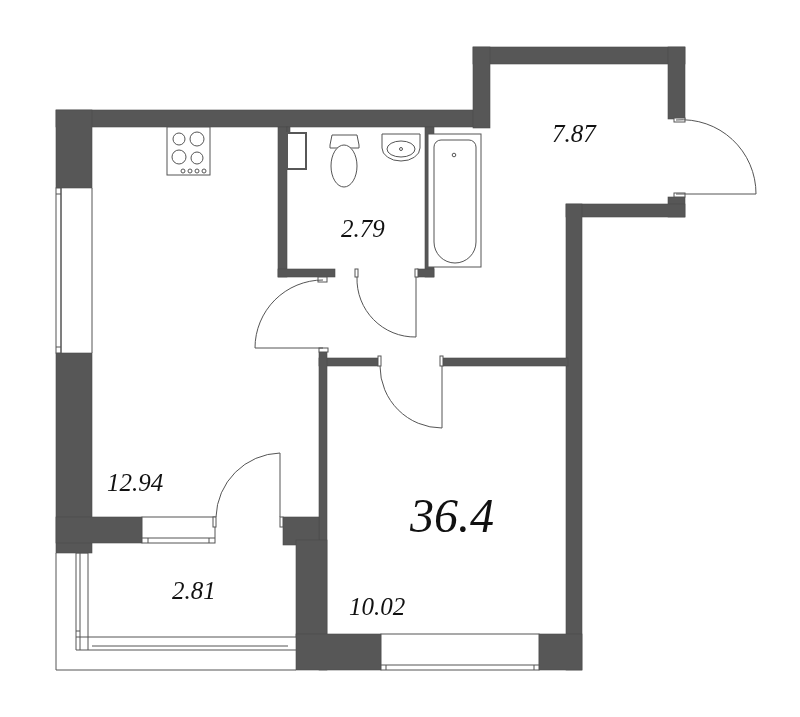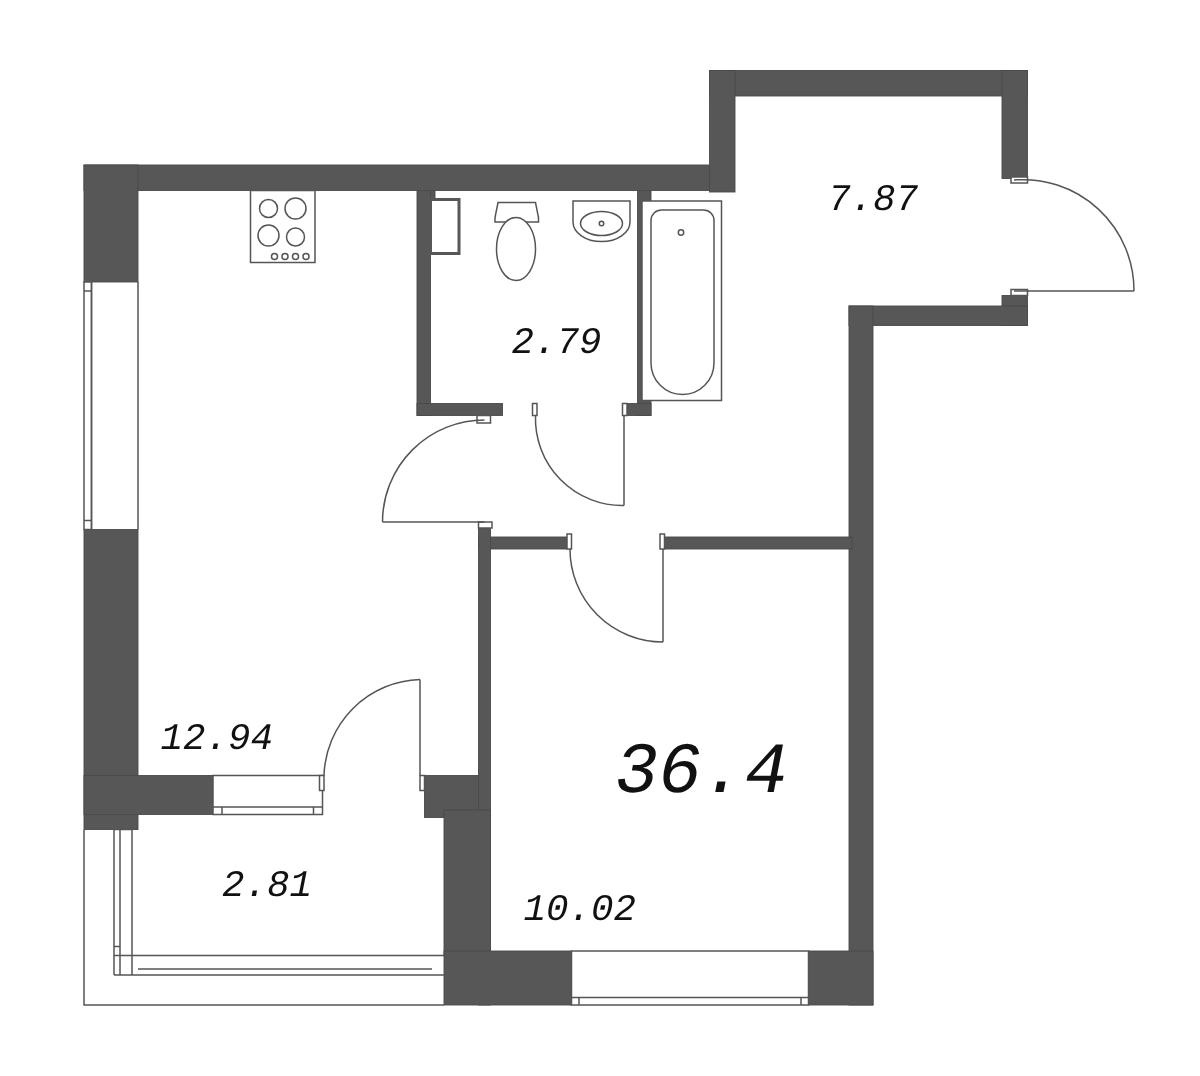--- a/index.html
+++ b/index.html
@@ -3,21 +3,21 @@
   <meta charset="utf-8">
   <style>
     html, body { margin: 0; padding: 0; background: #ffffff; }
     body { width: 800px; height: 717px; position: relative; overflow: hidden; }
     #plan { position: absolute; left: 0; top: 0; width: 800px; height: 717px; }
     .wall { fill: #575757; stroke: #4a4a4a; stroke-width: 0.6; }
     .thin { fill: none; stroke: #555; stroke-width: 1; }
     .fix  { fill: #fff; stroke: #555; stroke-width: 1; }
     .room-label {
       position: absolute;
-      font-family: Liberation Mono, monospace;
+      font-family: Liberation Serif, serif;
       font-style: italic;
       color: #111;
       font-size: 25px;
       white-space: nowrap;
       line-height: 1;
     }
     .total-label { font-size: 48px; }
   </style>
 </head>
 <body>
@@ -167,16 +167,16 @@
     <g>
       <rect class="fix" x="428" y="134" width="53" height="133"></rect>
       <path class="thin" d="M 441 140 L 469 140 A 7 7 0 0 1 476 147 L 476 242 A 21 21 0 0 1 434 242 L 434 147 A 7 7 0 0 1 441 140 Z"></path>
       <circle class="thin" cx="454" cy="155" r="1.8"></circle>
     </g>
   </g>
 </svg>
 
 <div class="room-label" style="left:552px; top:121px;">7.87</div>
 <div class="room-label" style="left:341px; top:216px;">2.79</div>
-<div class="room-label" style="left:107px; top:480px;">12.94</div>
-<div class="room-label" style="left:148px; top:578px;">2.81</div>
+<div class="room-label" style="left:107px; top:470px;">12.94</div>
+<div class="room-label" style="left:172px; top:578px;">2.81</div>
 <div class="room-label" style="left:349px; top:594px;text-align:right;">10.02</div>
 <div class="room-label total-label" style="left:410px; top:492px;">36.4</div>
 
 </body></html>

